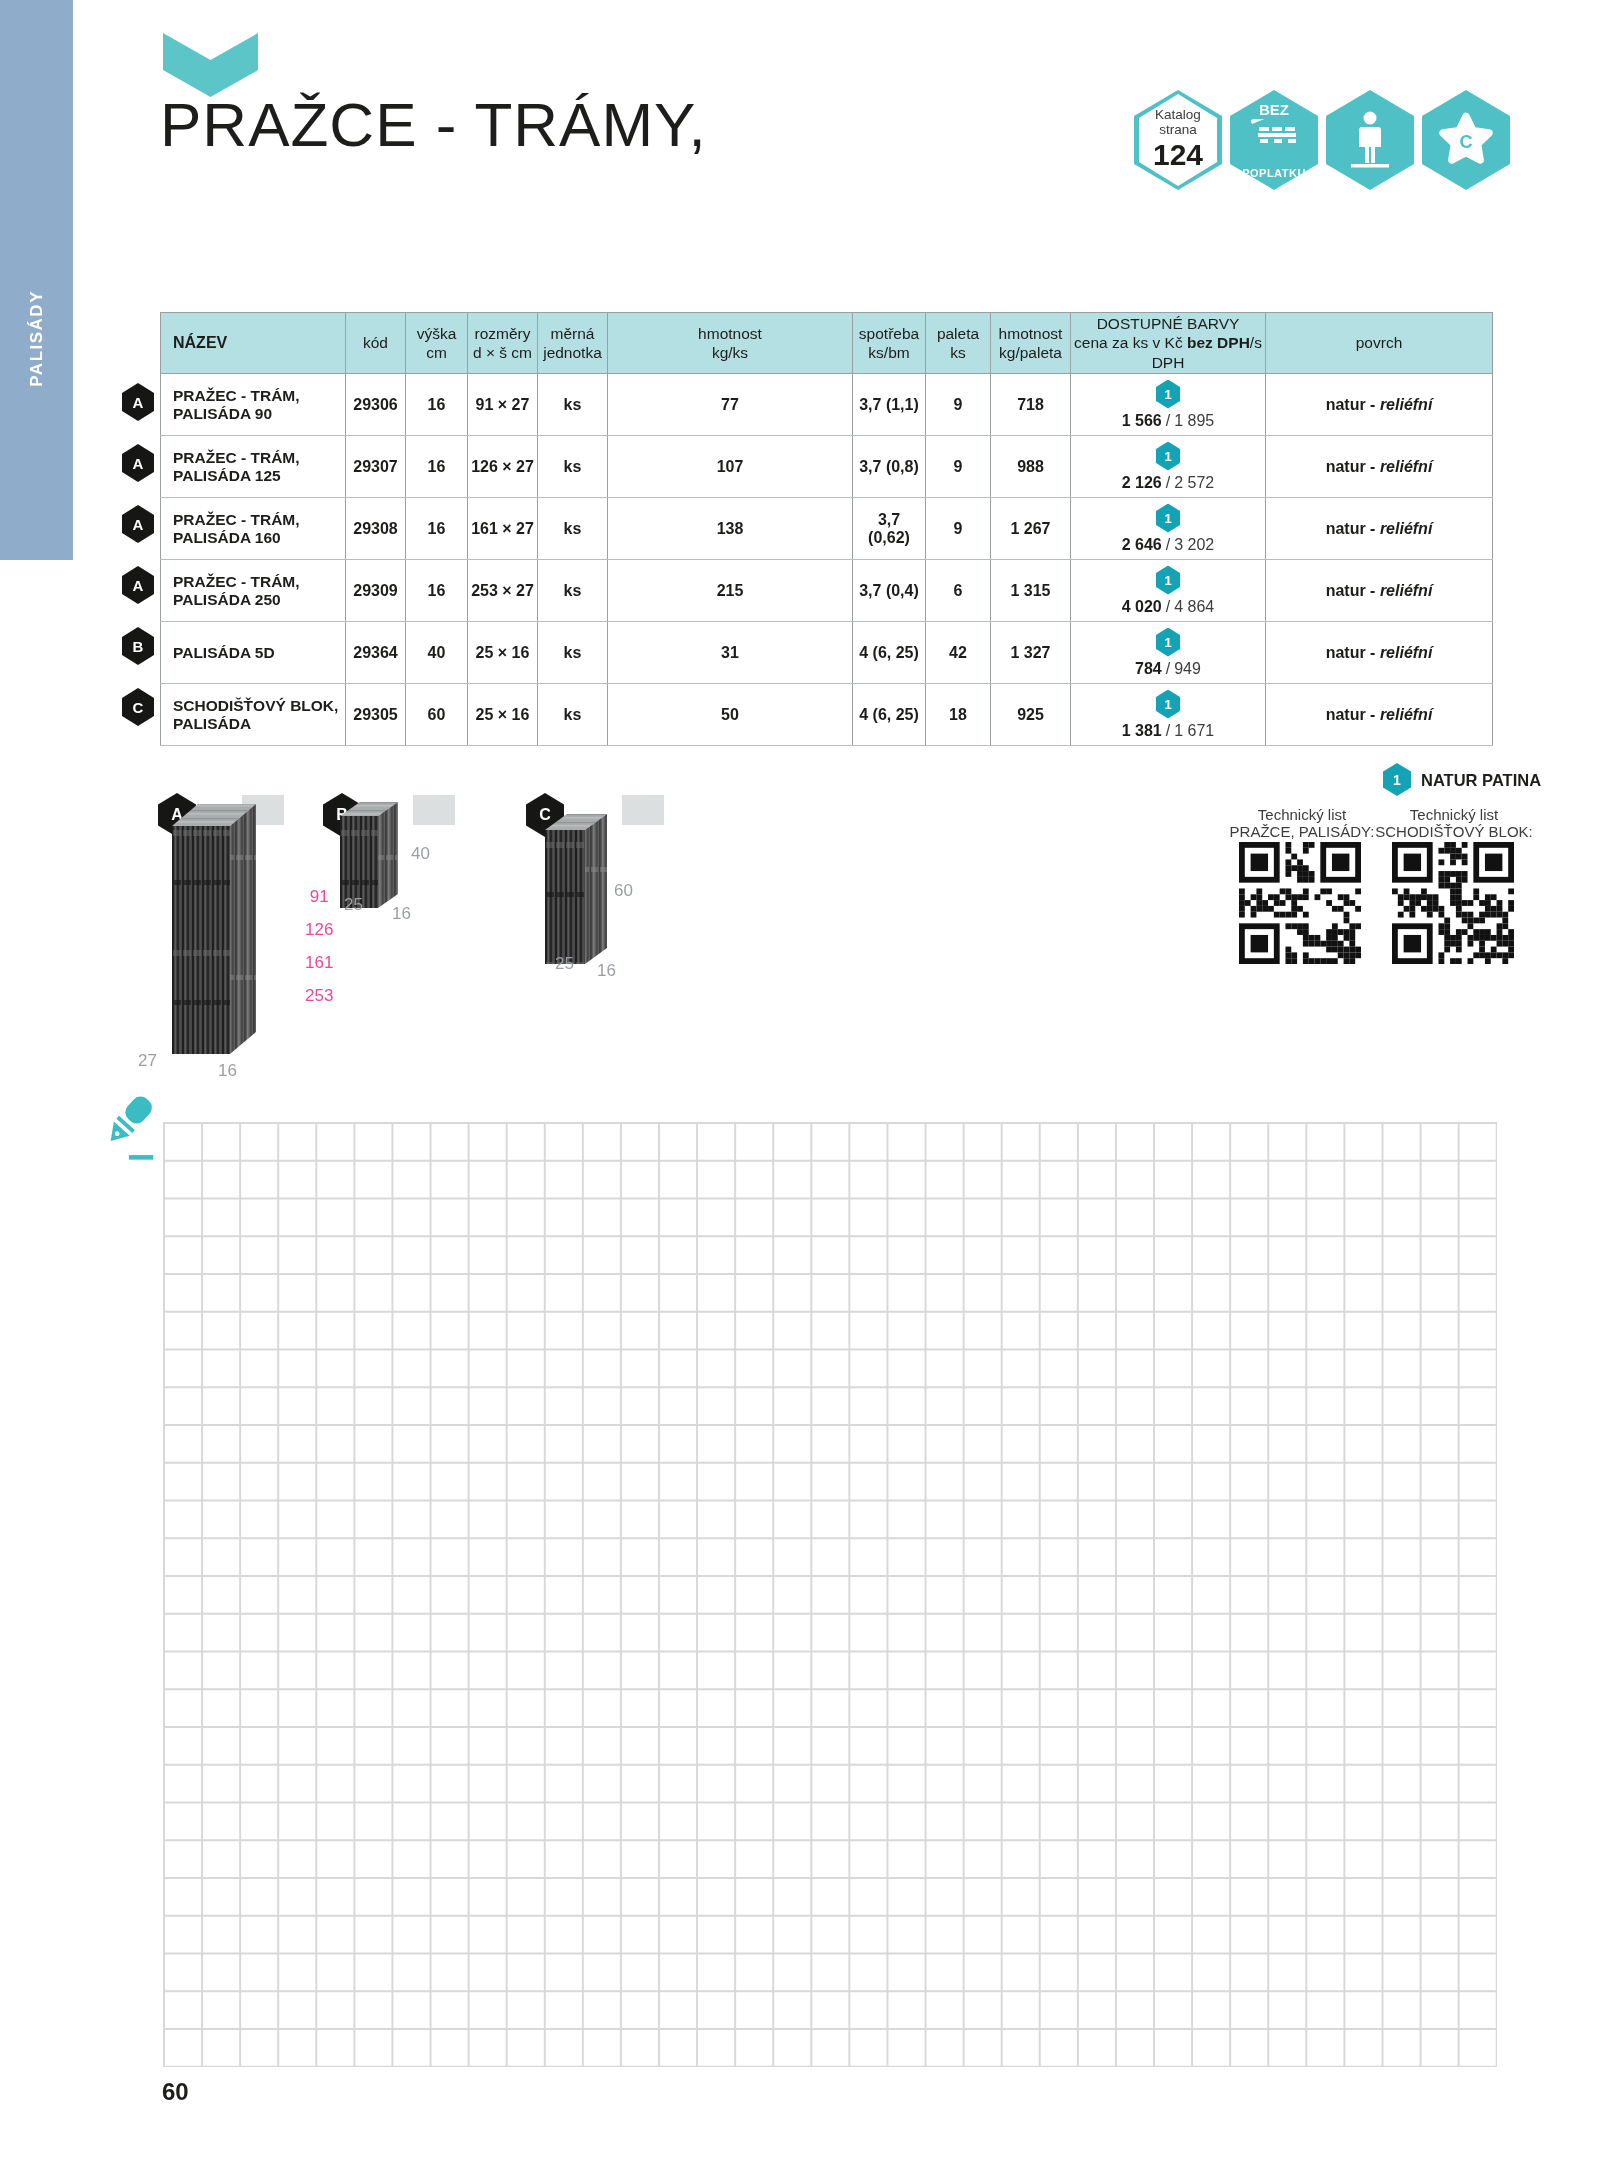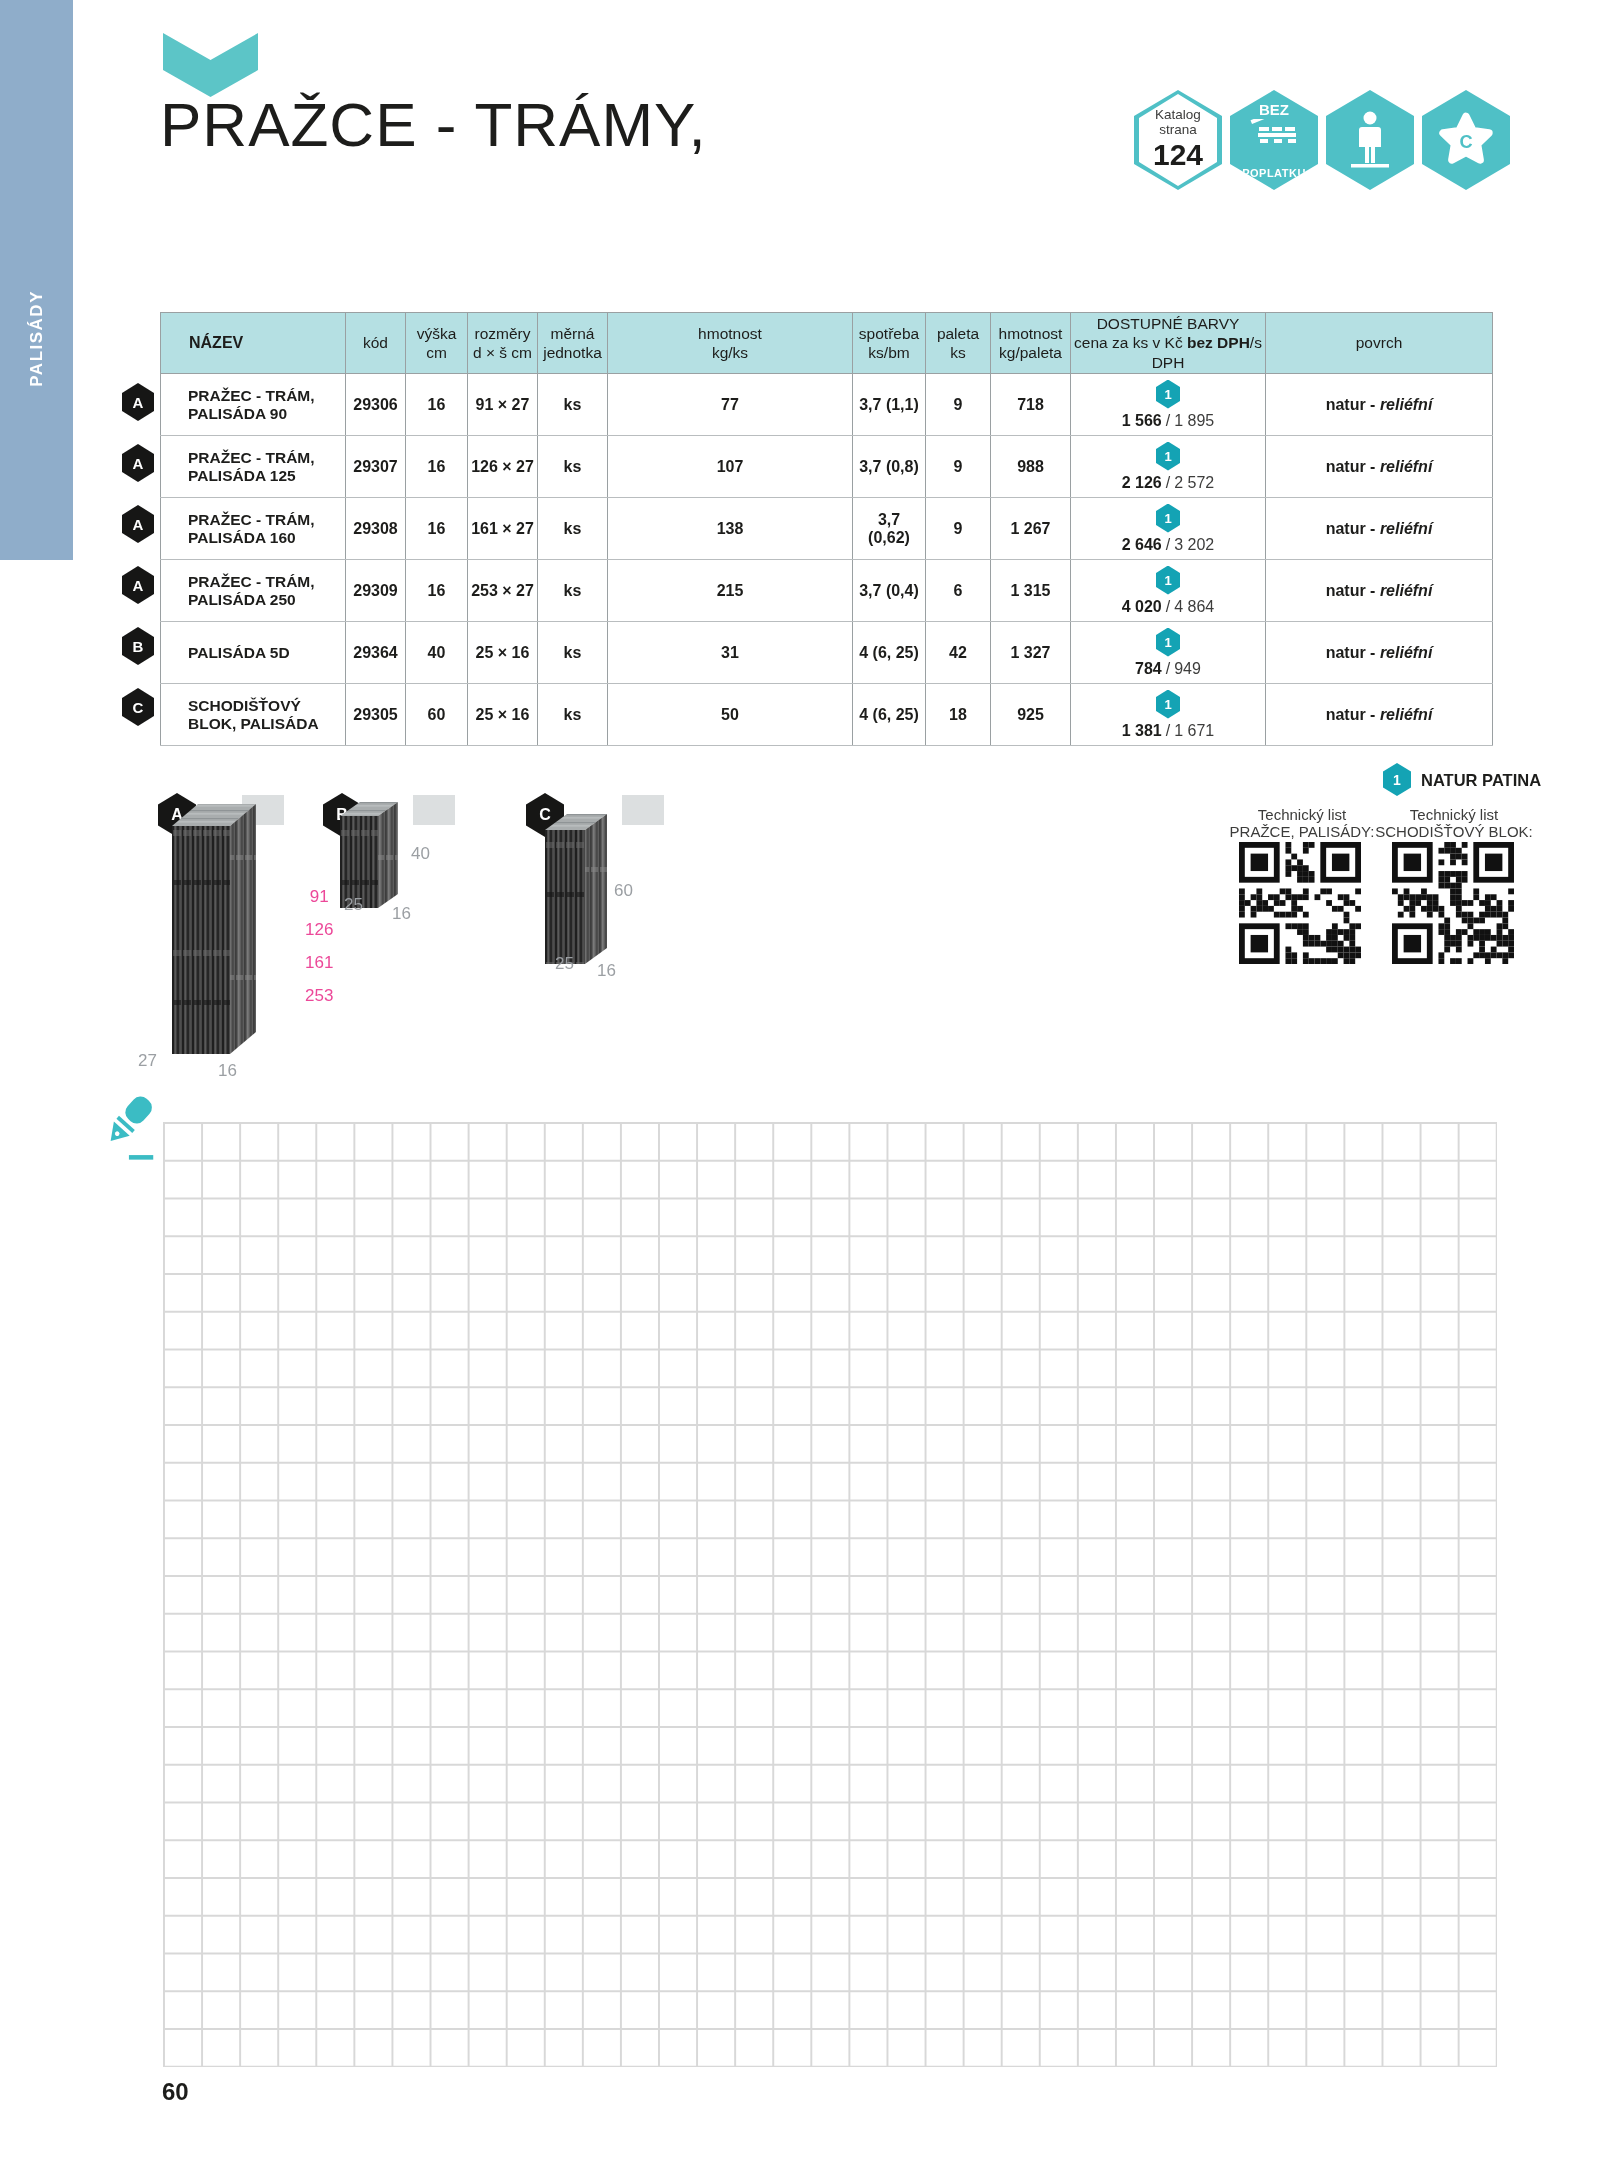--- a/index.html
+++ b/index.html
@@ -33,24 +33,24 @@
   .hexbadge .bez{font-size:15px;margin-bottom:2px;}
   .hexbadge .popl{font-size:11px;margin-top:20px;letter-spacing:.5px;}
 
   
   table.products{position:absolute;left:160px;top:312px;width:1332px;border-collapse:collapse;
     table-layout:fixed;}
   table.products th,table.products td{border:1px solid #9aa0a2;text-align:center;
     vertical-align:middle;padding:0 3px;overflow:hidden;}
   table.products th{background:#B5E0E3;height:60px;font-weight:normal;font-size:15.5px;
     line-height:1.25;color:#1d1d1b;}
-  table.products th.name{text-align:left;padding-left:28px;font-weight:bold;font-size:16px;}
+  table.products th.name{text-align:left;padding-left:12px;font-weight:bold;font-size:16px;}
   table.products td{height:61px;font-size:16px;font-weight:bold;border-top-color:#b9bdbf;
     border-bottom-color:#b9bdbf;background:#fff;}
-  table.products td.name{text-align:left;padding-left:27px;font-size:15.5px;}
+  table.products td.name{text-align:left;padding-left:12px;font-size:15.5px;}
   .hdr2{display:block;}
   .pricecell{display:flex;flex-direction:column;align-items:center;justify-content:center;gap:3px;}
   .priceline{font-size:16px;}
   .priceline .p2{font-weight:normal;color:#3d3d3c;}
   .priceline .psep{font-weight:normal;color:#3d3d3c;margin:0 4px;}
   .povrch i{font-style:italic;}
   .hex1{width:24px;height:29px;background:#14A3B4;color:#fff;
     clip-path:polygon(50% 0,100% 26%,100% 74%,50% 100%,0 74%,0 26%);
     display:flex;align-items:center;justify-content:center;font-size:13px;font-weight:bold;}
 

